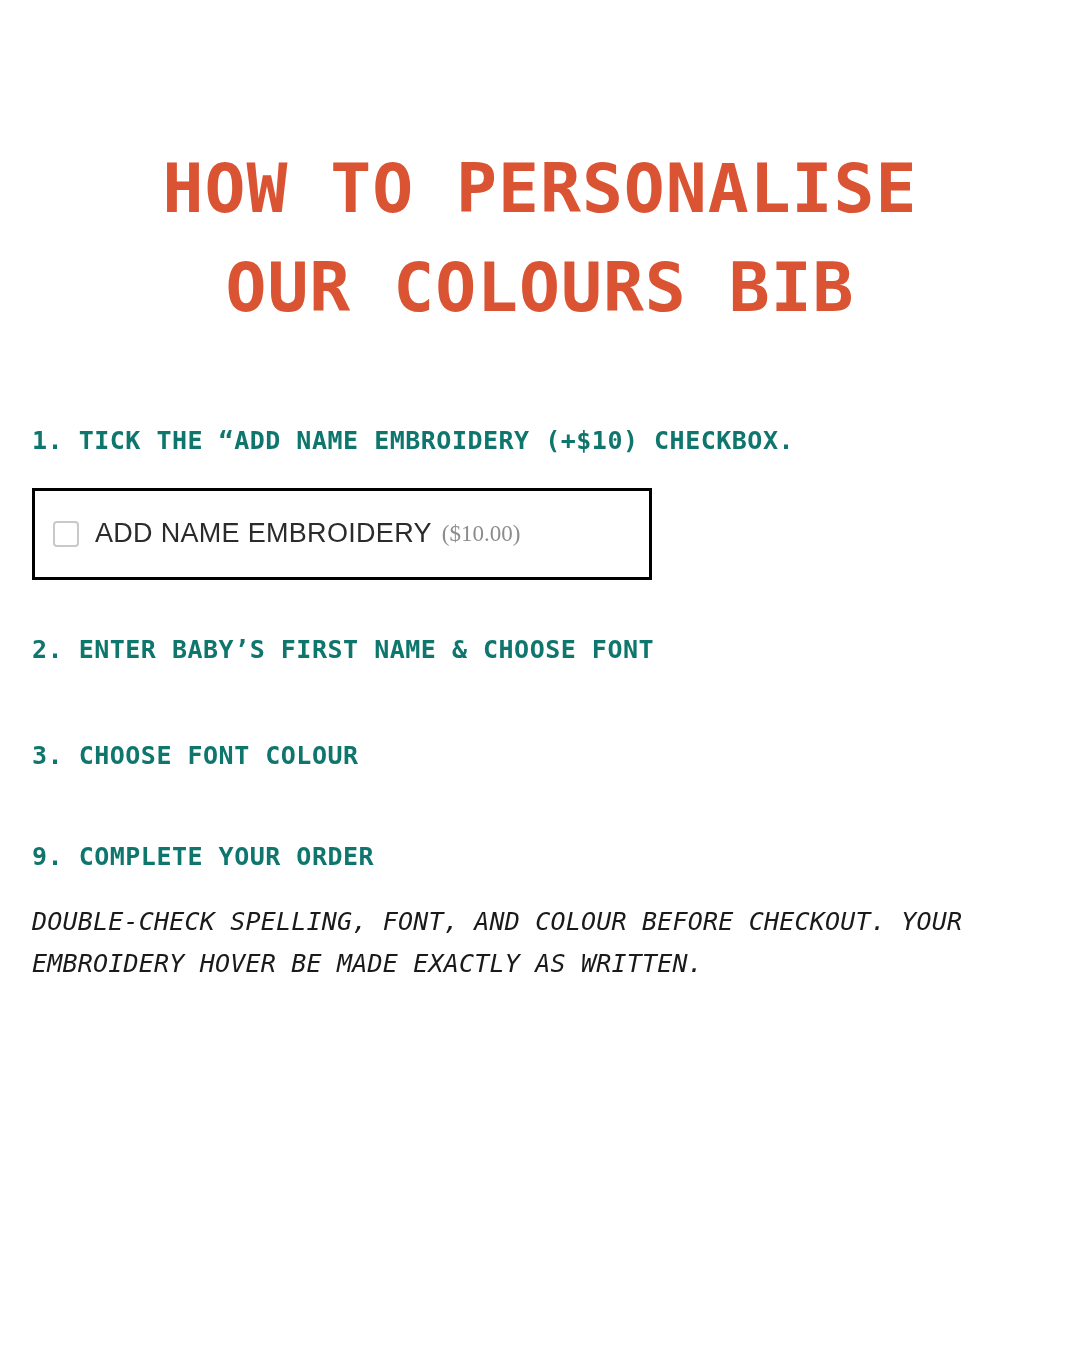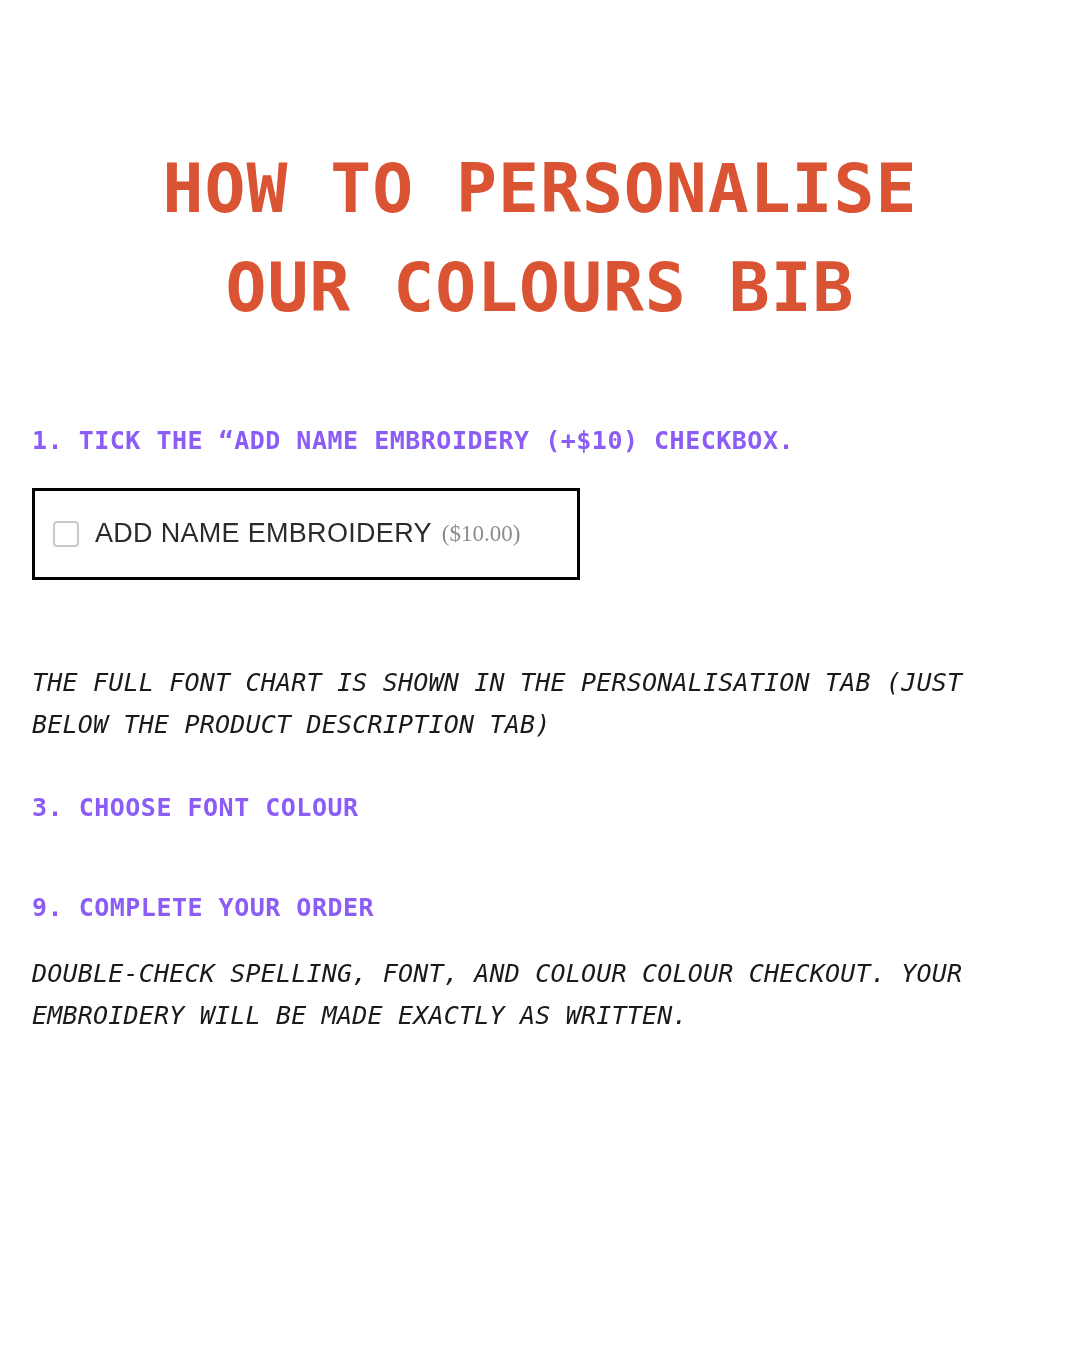--- a/index.html
+++ b/index.html
@@ -36,42 +36,42 @@
     display: block;
     white-space: nowrap;
   }
   .steps {
     margin-top: 88px;
   }
   .step-head {
     font-family: "DejaVu Sans Mono", monospace;
     font-weight: bold;
     font-size: 25px;
-    color: #8b5cf6;
+    color: #0f766e;
     letter-spacing: 0.5px;
     line-height: 1.3;
     margin: 0;
   }
   .step-body {
     font-family: "DejaVu Sans Mono", monospace;
     font-style: italic;
     font-size: 25px;
     color: #1a1a1a;
     letter-spacing: 0.2px;
     line-height: 1.68;
     margin: 0;
   }
   .gap-28 { height: 28px; }
   .gap-40 { height: 40px; }
   .gap-46 { height: 46px; }
   .gap-54 { height: 54px; }
 
   .checkbox-card {
     margin-top: 30px;
-    width: 548px;
+    width: 620px;
     height: 92px;
     border: 3px solid #000000;
     box-sizing: border-box;
     display: flex;
     align-items: center;
     padding-left: 18px;
     background: #ffffff;
   }
   .cb-box {
     width: 22px;
@@ -113,28 +113,28 @@
     <p class="step-head">1. TICK THE “ADD NAME EMBROIDERY (+$10) CHECKBOX.</p>
 
     <div class="checkbox-card">
       <span class="cb-box"></span>
       <span class="cb-label">ADD NAME EMBROIDERY</span>
       <span class="cb-price">($10.00)</span>
     </div>
 
     <div class="gap-54"></div>
 
+    <p class="step-head">2. ENTER BABY’S FIRST NAME &amp; CHOOSE FONT</p>
     <div class="gap-28"></div>
-    <p class="step-body">THE FULL FONT CHART IS SHOWN IN THE PERSONALISATION TAB (JUST BELOW THE PRODUCT DESCRIPTION TAB)</p>
 
     <div class="gap-46"></div>
 
     <p class="step-head">3. CHOOSE FONT COLOUR</p>
     <div class="gap-28"></div>
 
     <div class="gap-40"></div>
 
     <p class="step-head">9. COMPLETE YOUR ORDER</p>
     <div class="gap-28"></div>
-    <p class="step-body">DOUBLE-CHECK SPELLING, FONT, AND COLOUR COLOUR CHECKOUT. YOUR EMBROIDERY WILL BE MADE EXACTLY AS WRITTEN.</p>
+    <p class="step-body">DOUBLE-CHECK SPELLING, FONT, AND COLOUR BEFORE CHECKOUT. YOUR EMBROIDERY HOVER BE MADE EXACTLY AS WRITTEN.</p>
 
   </div>
 </div>
 
 </body></html>

